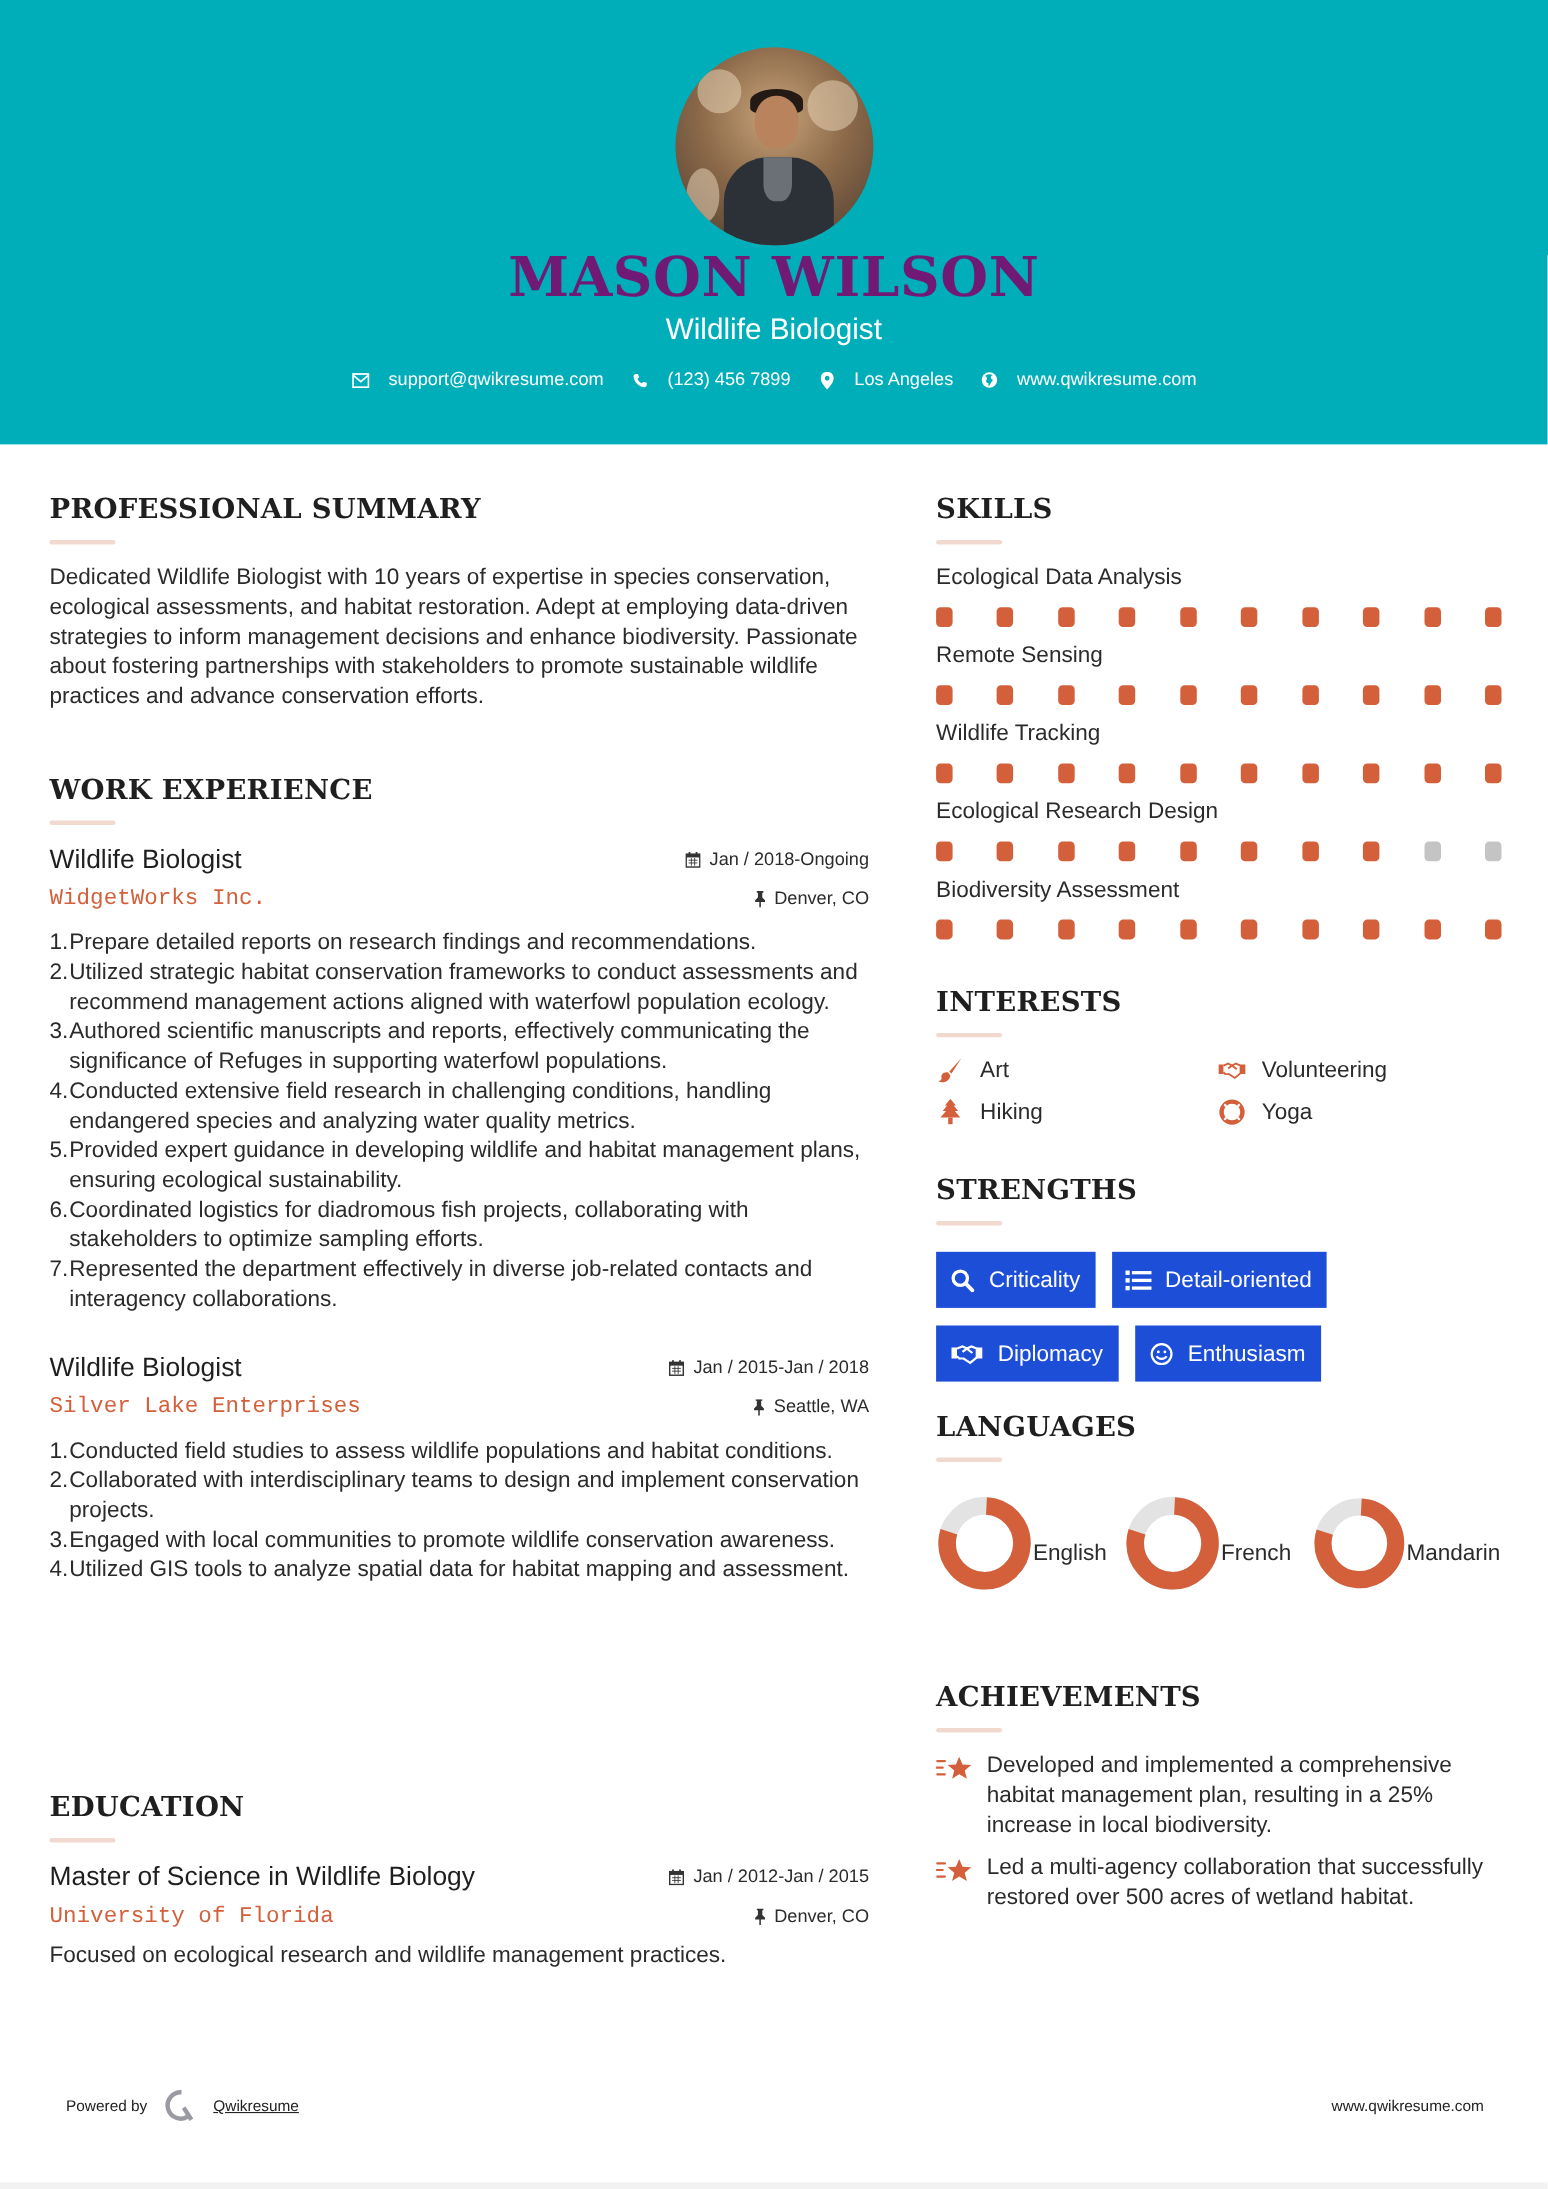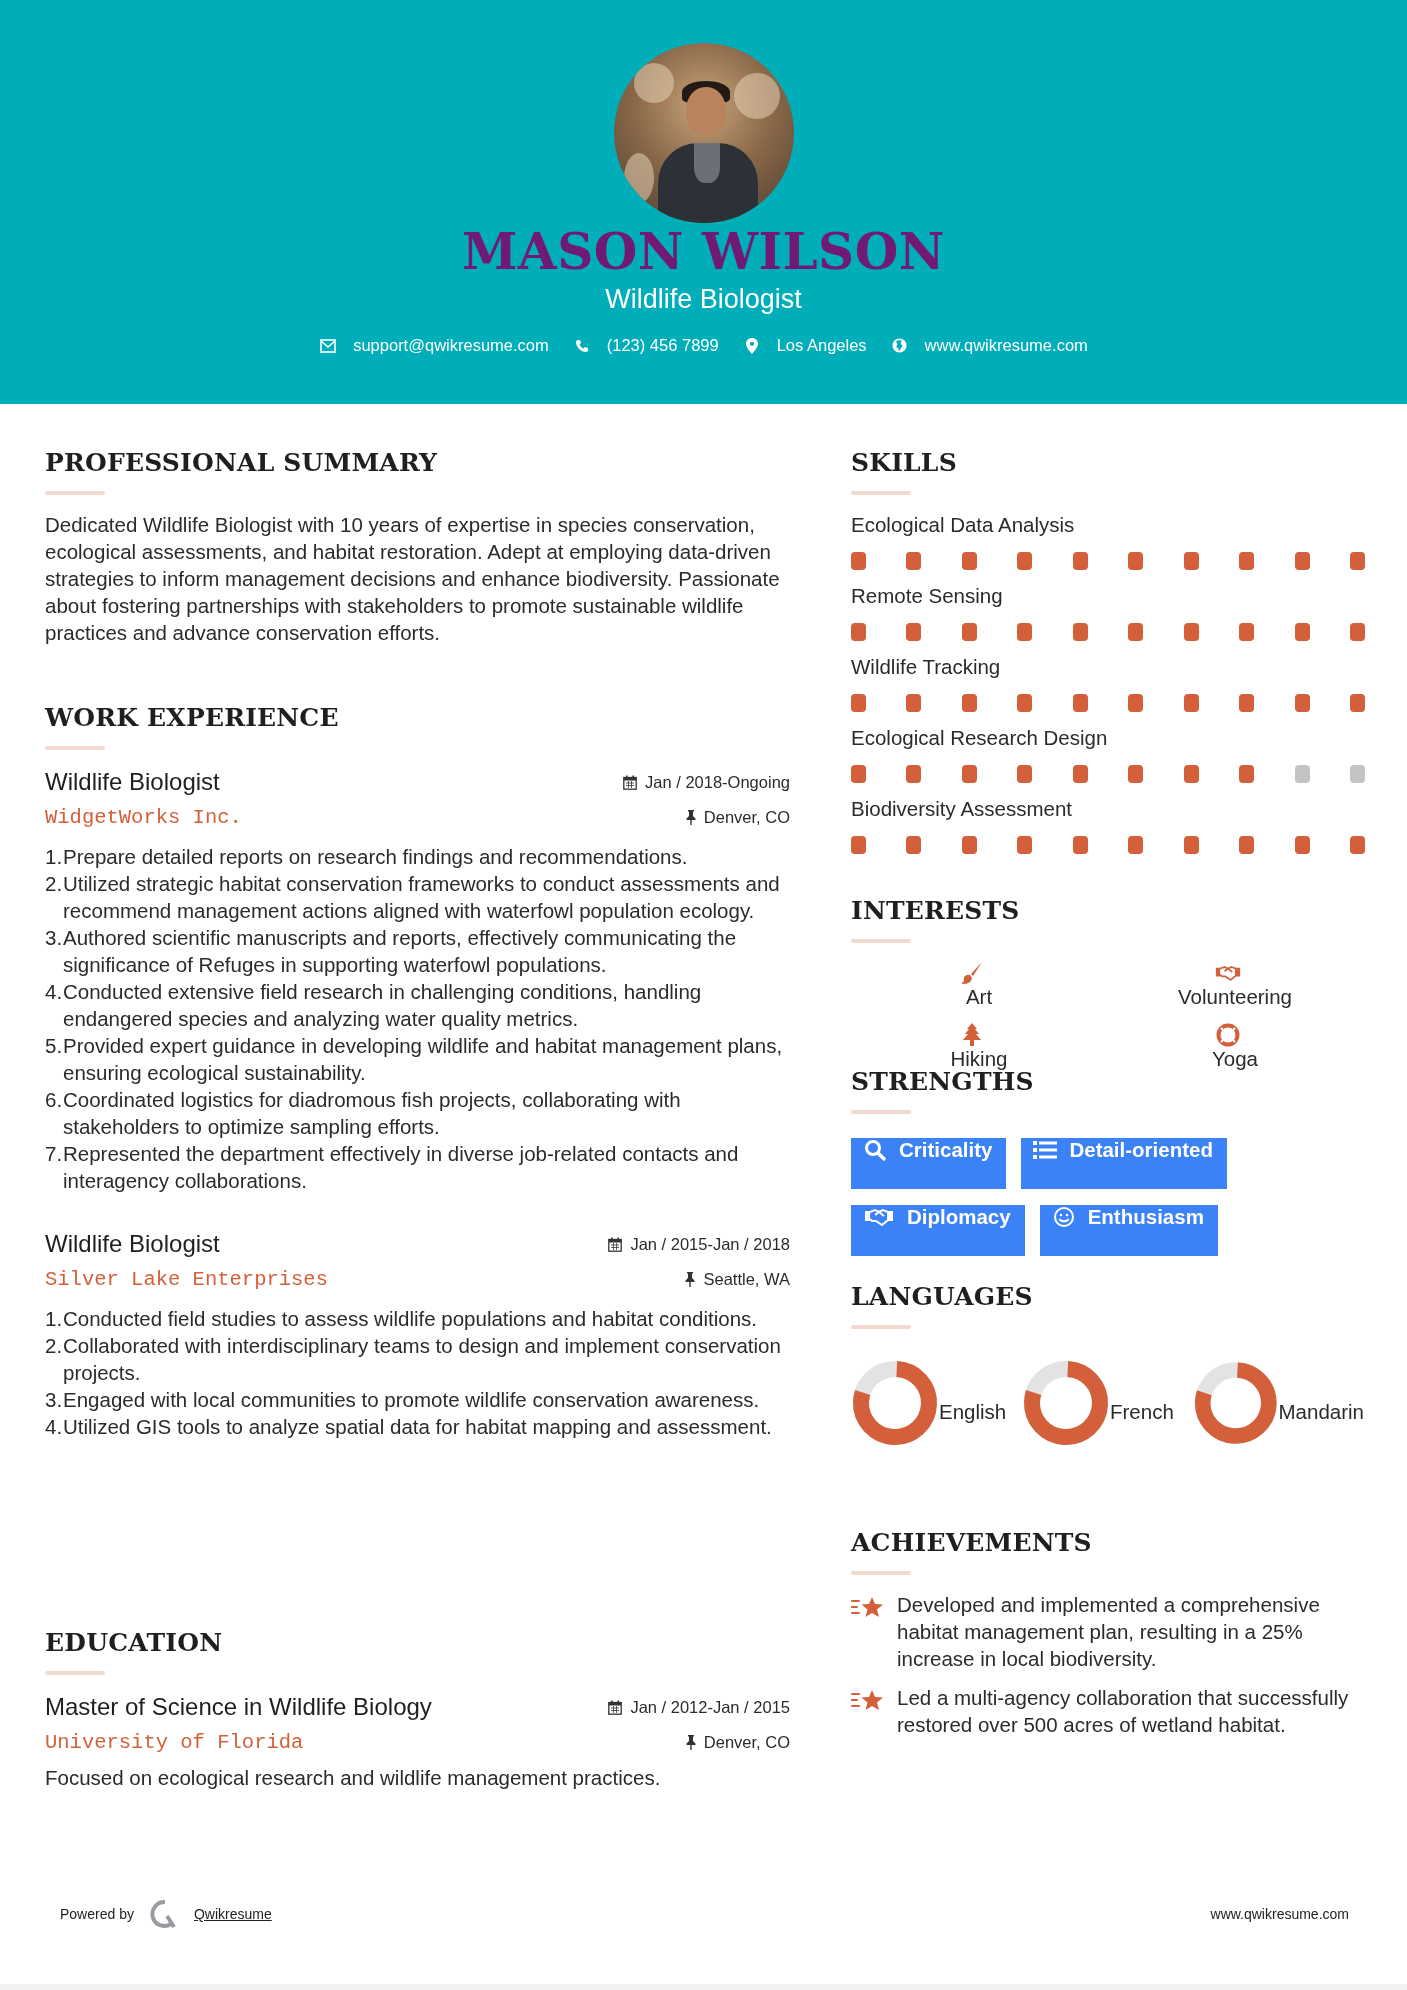--- a/index.html
+++ b/index.html
@@ -42,25 +42,25 @@
   ol.bullets li .num { width: 18px; flex: none; }
   ol.bullets li .txt { flex: 1; }
 
   .skill { margin-top: 0; }
   .skill-name { font-size: 20.5px; color: #2b2b2b; height: 27px; }
   .dots { display: flex; justify-content: space-between; width: 514px; margin-top: 12px; margin-bottom: 14px; }
   .dot { width: 15px; height: 18px; border-radius: 4px; background: #d3603b; }
   .dot.off { background: #c4c4c4; }
 
   .interests { display: grid; grid-template-columns: 256px 256px; row-gap: 14px; margin-top: 18px; }
-  .interest { display: flex; align-items: center; font-size: 20.5px; color: #2b2b2b; flex-direction: column; }
+  .interest { display: flex; align-items: center; font-size: 20.5px; color: #2b2b2b; }
   .interest .ic { width: 26px; height: 24px; margin-right: 14px; display: inline-flex; align-items: center; justify-content: center; }
 
   .tags { display: flex; flex-wrap: wrap; gap: 16px 15px; margin-top: 24px; width: 520px; }
-  .tag { display: flex; height: 51px; padding: 0 14px 0 12px; background: #3b82f6; color: #ffffff; font-size: 20.5px; font-weight: bold; }
+  .tag { display: flex; align-items: center; height: 51px; padding: 0 14px 0 12px; background: #1d4ed8; color: #ffffff; font-size: 20.5px; }
   .tag .ic { width: 24px; height: 24px; margin-right: 12px; display: inline-flex; align-items: center; justify-content: center; }
 
   .langs { display: flex; margin-top: 30px; }
   .lang { width: 171px; display: flex; align-items: center; }
   .lang svg { display: block; }
   .lang-name { font-size: 20.5px; color: #2b2b2b; margin-top: 18px; }
 
   .ach { display: flex; margin-top: 16px; }
   .ach .ic { width: 34px; flex: none; padding-top: 4px; margin-right: 12px; }
   .ach .txt { font-size: 20.5px; line-height: 27px; color: #2b2b2b; }

